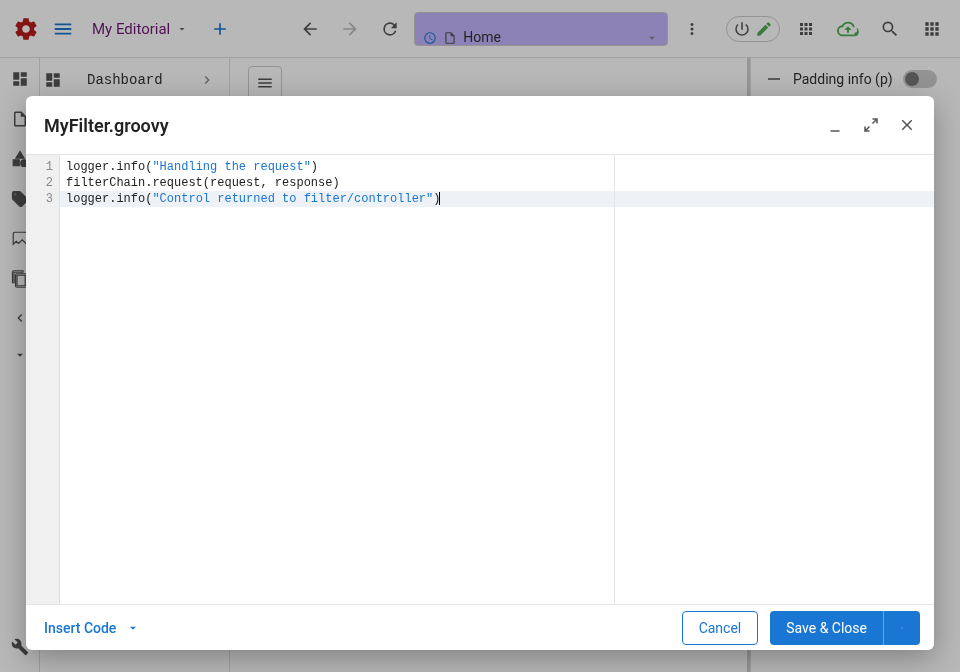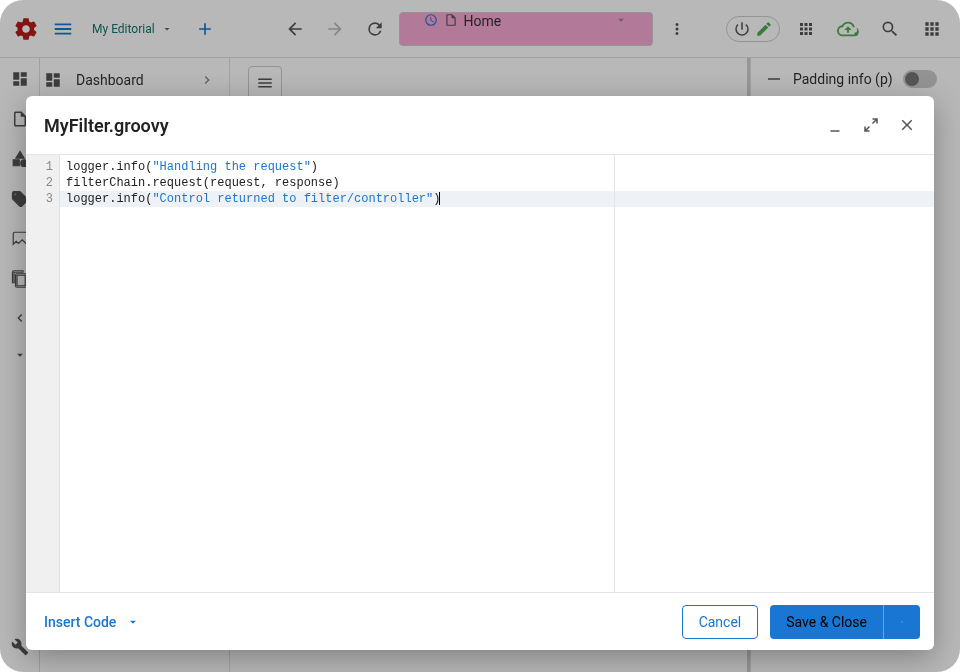--- a/index.html
+++ b/index.html
@@ -2,60 +2,60 @@
 <html><head>
 <meta charset="utf-8">
 <style>
   * { box-sizing: border-box; margin: 0; padding: 0; }
   body { font-family: -apple-system, BlinkMacSystemFont, "Segoe UI", Roboto, "Helvetica Neue", Arial, sans-serif; font-size: 14px; color: #333; background: #f5f5f5; width: 960px; height: 672px; overflow: hidden; position: relative; }
 
   
   .topbar { height: 58px; background: #fff; border-bottom: 1px solid #e0e0e0; display: flex; align-items: center; padding: 0 12px; gap: 8px; }
   .logo { width: 28px; height: 28px; display:flex; align-items:center; justify-content:center; }
   .hamburger { color:#1976d2; cursor:pointer; padding:4px; }
-  .project-name { font-size: 12px; color:#0f766e; display:flex; align-items:center; gap:6px; padding:4px 6px; cursor:pointer; }
+  .project-name { font-size: 15px; color:#701a75; display:flex; align-items:center; gap:6px; padding:4px 6px; cursor:pointer; }
   .plus-btn { color:#1976d2; font-size:22px; font-weight:600; padding:4px 8px; cursor:pointer; }
   .spacer-sm { width: 40px; }
   .nav-btn { width:32px; height:32px; display:flex; align-items:center; justify-content:center; color:#666; cursor:pointer; border-radius:4px; }
   .nav-btn.disabled { color:#bbb; }
-  .url-box { flex:0 0 254px; height:34px; border:1px solid #ccc; border-radius:4px; display:flex; align-items:flex-start; padding:0 24px; gap:6px; background:#f9a8d4; }
+  .url-box { flex:0 0 254px; height:34px; border:1px solid #ccc; border-radius:4px; display:flex; align-items:flex-end; padding:0 8px; gap:6px; background:#c4b5fd; }
   .url-box .chev { margin-left:auto; color:#888; }
   .topbar-right { margin-left:auto; display:flex; align-items:center; gap:10px; }
   .pill { display:flex; align-items:center; border:1px solid #ccc; border-radius:18px; padding:3px 6px; gap:4px; }
   .icon-btn { width:32px; height:32px; display:flex; align-items:center; justify-content:center; color:#555; cursor:pointer; border-radius:4px; }
 
   
   .main-area { display:flex; height:calc(672px - 58px); }
-  .sidebar-item { display:flex; align-items:center; height:44px; padding:0 14px; gap:14px; color:#333; cursor:pointer; }
+  .sidebar-item { display:flex; align-items:center; height:44px; padding:0 14px; gap:25px; color:#333; cursor:pointer;font-family:Liberation Mono, monospace; }
   .sidebar-item .chev-r { margin-left:auto; color:#888; }
   .right-panel { width:210px; background:#fff; border-left:1px solid #e0e0e0; padding:12px 14px; }
   .padding-row { display:flex; align-items:center; gap:10px; color:#333; }
   .toggle { width:34px; height:18px; border-radius:9px; background:#ccc; position:relative; }
   .toggle::after { content:''; position:absolute; left:2px; top:2px; width:14px; height:14px; border-radius:50%; background:#777; }
 
   
-  .overlay { position:absolute; inset:0; background:rgba(0,0,0,0.28); display:flex; align-items:flex-start; justify-content:center;border-radius:23px; }
+  .overlay { position:absolute; inset:0; background:rgba(0,0,0,0.28); display:flex; align-items:flex-start; justify-content:center; }
   .dialog { margin-top:96px; width:908px; height:554px; background:#fff; border-radius:6px; box-shadow:0 8px 30px rgba(0,0,0,0.3); display:flex; flex-direction:column; overflow:hidden; }
   .dialog-header { height:58px; display:flex; align-items:center; padding:0 18px; }
   .dialog-title { font-size:18px; font-weight:600; color:#222; }
   .dialog-header .hdr-icons { margin-left:auto; display:flex; gap:18px; color:#555; }
   .dialog-body { flex:1; border-top:1px solid #e5e5e5; display:flex; overflow:hidden; background:#fff; }
   .gutter { width:34px; background:#f0f0f0; border-right:1px solid #e0e0e0; font-family: "SFMono-Regular", Consolas, "Liberation Mono", Menlo, monospace; font-size:12px; color:#888; text-align:right; padding:4px 6px 0 0; line-height:16px; }
   .code-area { flex:1; position:relative; font-family: "SFMono-Regular", Consolas, "Liberation Mono", Menlo, monospace; font-size:12px; color:#222; padding-top:4px; line-height:16px; }
   .code-line { padding:0 6px; white-space:pre; height:16px; }
   .code-line.active { background:#eef2f6; }
   .tok-str { color:#1976d2; }
   .margin-line { position:absolute; left:554px; top:0; bottom:0; border-left:1px solid #e5e5e5; }
   .caret { display:inline-block; width:1px; height:13px; background:#000; vertical-align:middle; margin-left:-1px;}
-  .dialog-footer { height:58px; border-top:1px solid #e5e5e5; display:flex; align-items:center; padding:0 14px; }
+  .dialog-footer { height:46px; border-top:1px solid #e5e5e5; display:flex; align-items:center; padding:0 14px; }
   .link-btn { color:#1976d2; font-weight:500; display:flex; align-items:center; gap:10px; cursor:pointer; padding:6px 4px;}
   .dialog-footer .right { margin-left:auto; display:flex; align-items:center; gap:12px; }
   .btn { height:34px; padding:0 16px; border-radius:4px; font-size:14px; cursor:pointer; display:flex; align-items:center; justify-content:center; }
   .btn-outline { border:1px solid #1976d2; color:#1976d2; background:#fff; }
-  .btn-primary { background:#1976d2; color:#000000; }
+  .btn-primary { background:#1976d2; color:#ffffff; }
   .btn-split { display:flex; }
   .btn-split .main { border-radius:4px 0 0 4px; border-right:1px solid rgba(255,255,255,0.35);}
   .btn-split .caret-btn { width:36px; border-radius:0 4px 4px 0; }
 
   svg { display:block; }
   .center-col { flex:1; background:#fff; margin:0 0; border-right:3px solid #d0d0d0;}
 </style>
 </head>
 <body>
 

